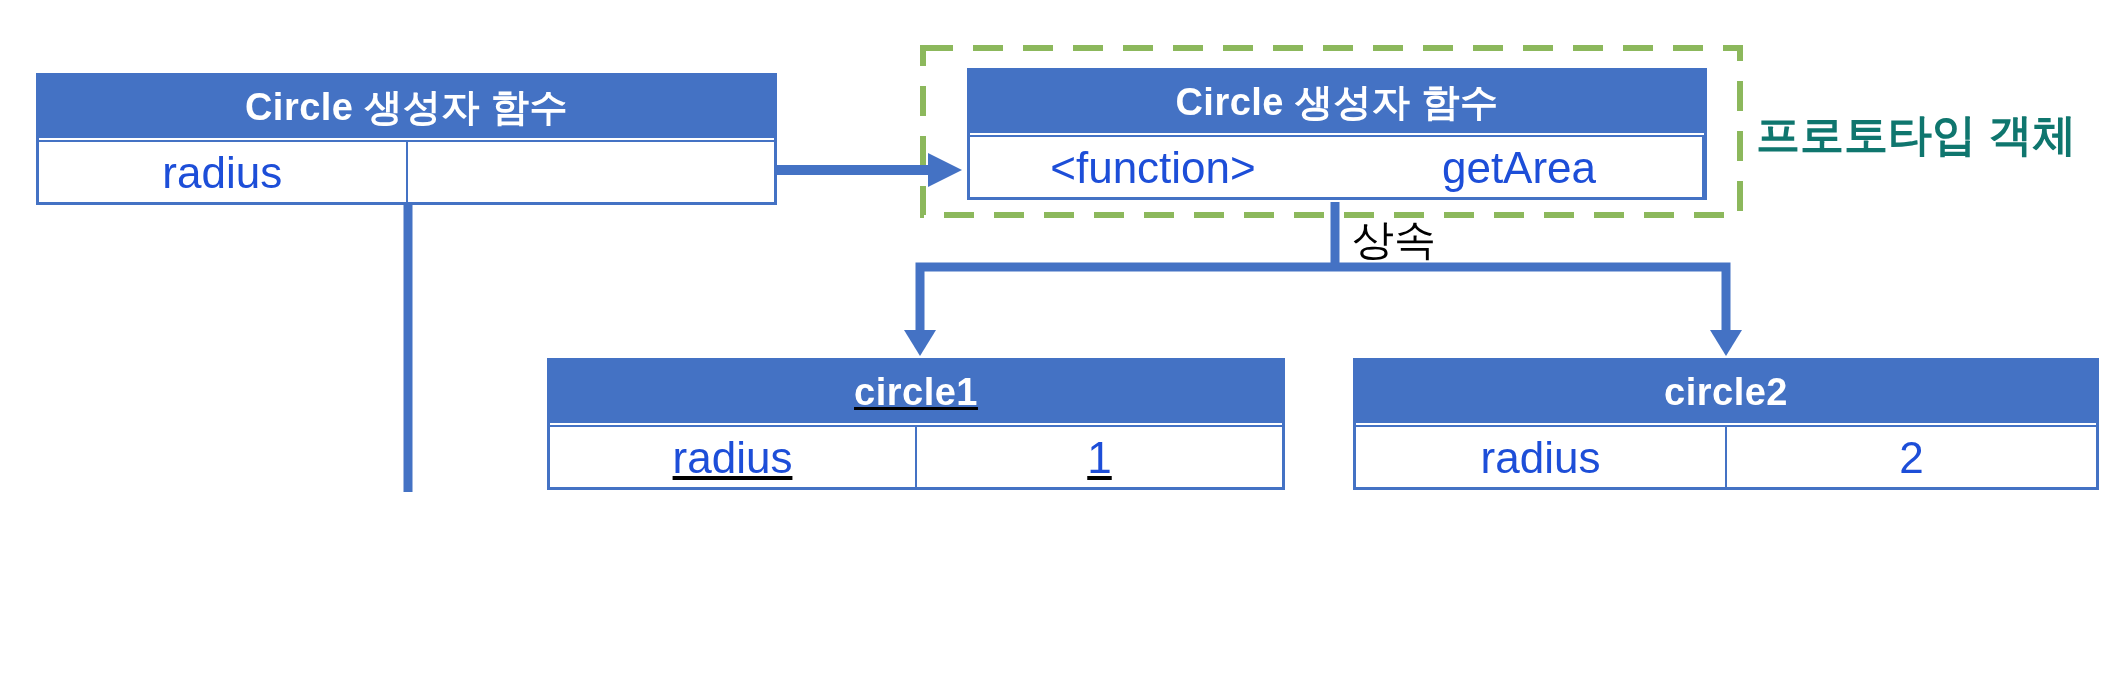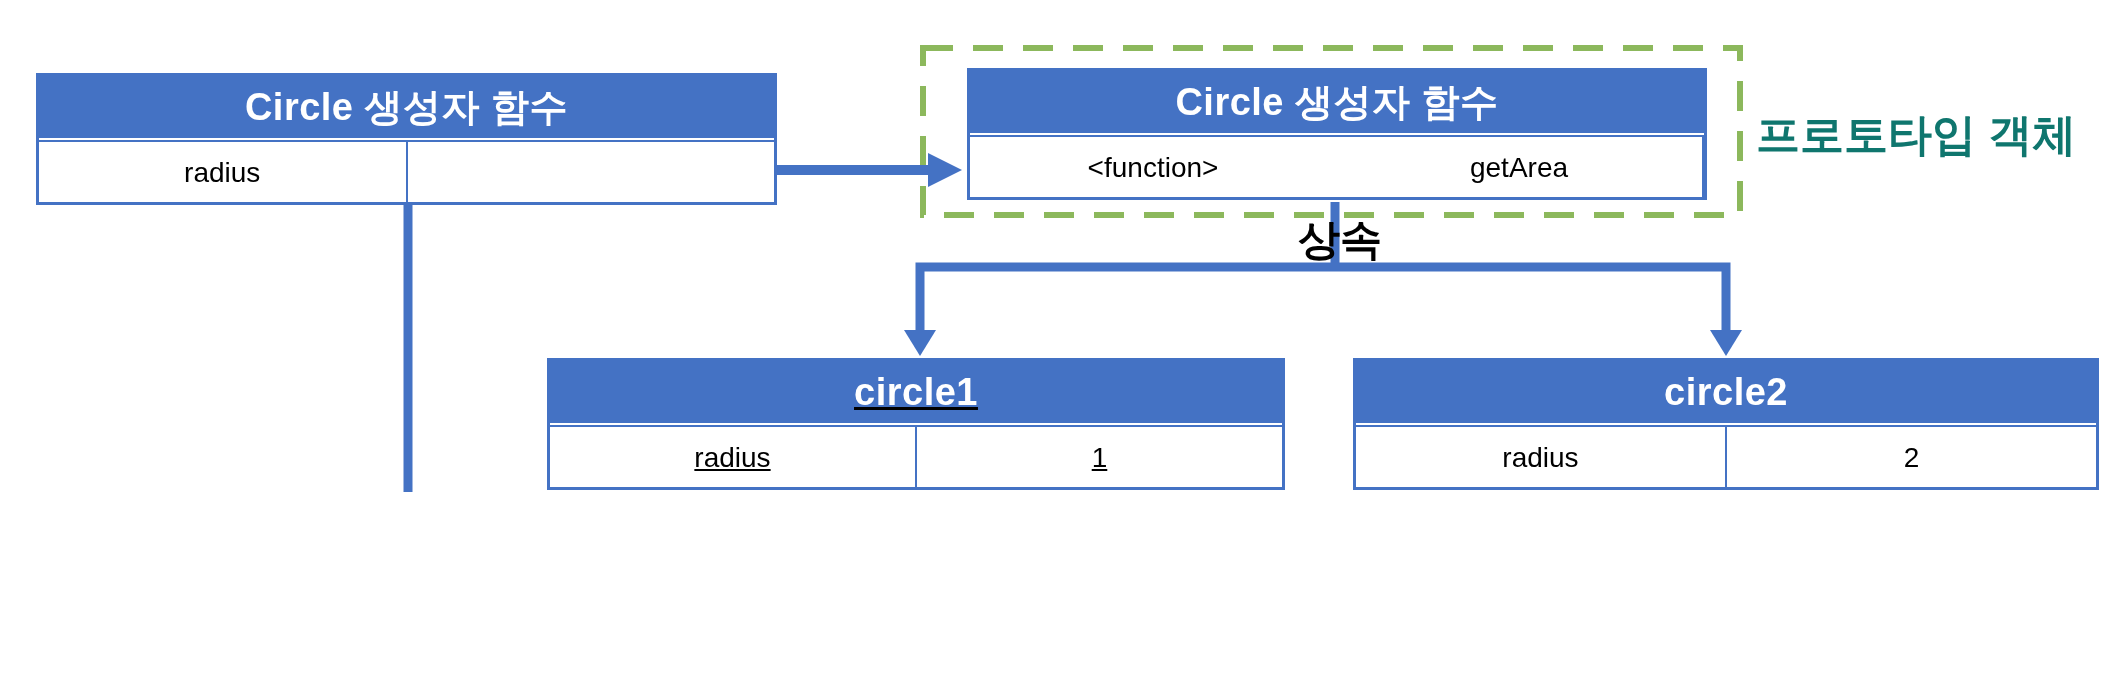--- a/index.html
+++ b/index.html
@@ -38,22 +38,22 @@
   .tbl-row {
     height: 62px;
     border-top: 2px solid #4472C4;
     display: flex;
   }
   .cell {
     flex: 1 1 0;
     display: flex;
     align-items: center;
     justify-content: center;
-    font-size: 28px;
-    color: #000000;
+    font-size: 44px;
+    color: #1d4ed8;
   }
   .cell.key { border-right: 2px solid #4472C4; }
   .edge-label {
     position: absolute;
     font-size: 42px;
     color: #000000;
     white-space: nowrap;
   }
   .proto-label {
     position: absolute;
@@ -129,16 +129,16 @@
   <div class="tbl" style="left:1353px; top:358px; width:746px;">
     <div class="tbl-header">
       <span>circle2</span>
     </div>
     <div class="tbl-row">
       <div class="cell key">radius</div>
       <div class="cell val">2</div>
     </div>
   </div>
 
-  <div class="edge-label" style="left:1298px; top:212px;font-weight:bold;">상속</div>
+  <div class="edge-label" style="left:1352px; top:212px;">상속</div>
   <div class="edge-label" style="left:422px; top:539px;font-style:italic;">new</div>
 
 </div>
 
 </body></html>

